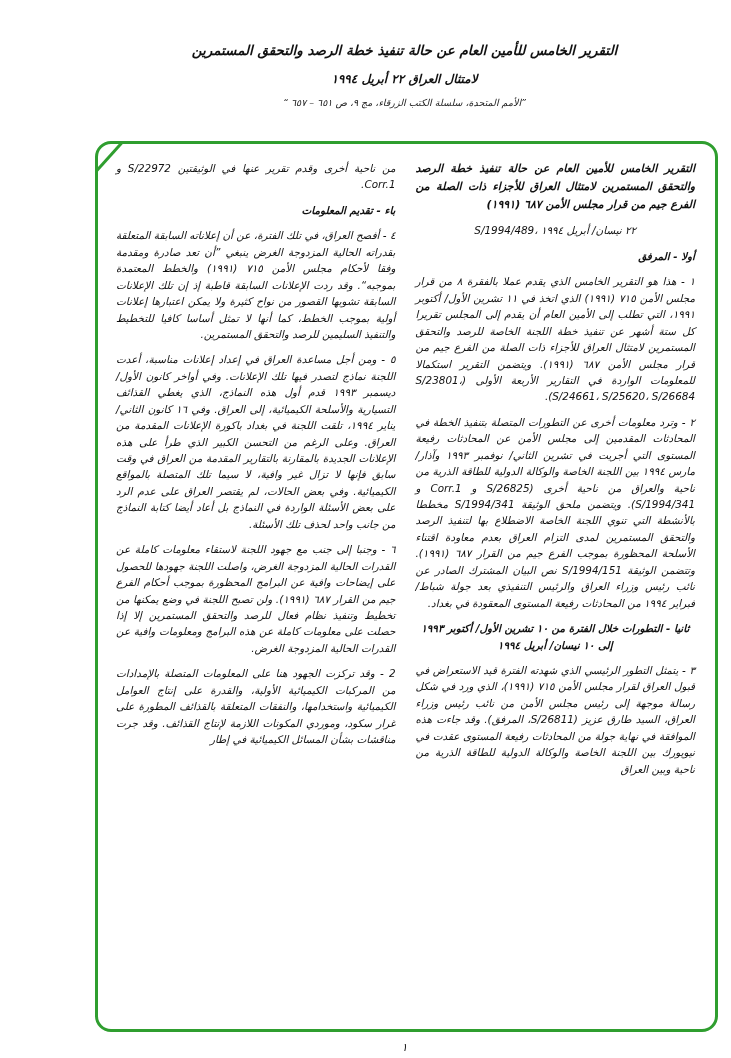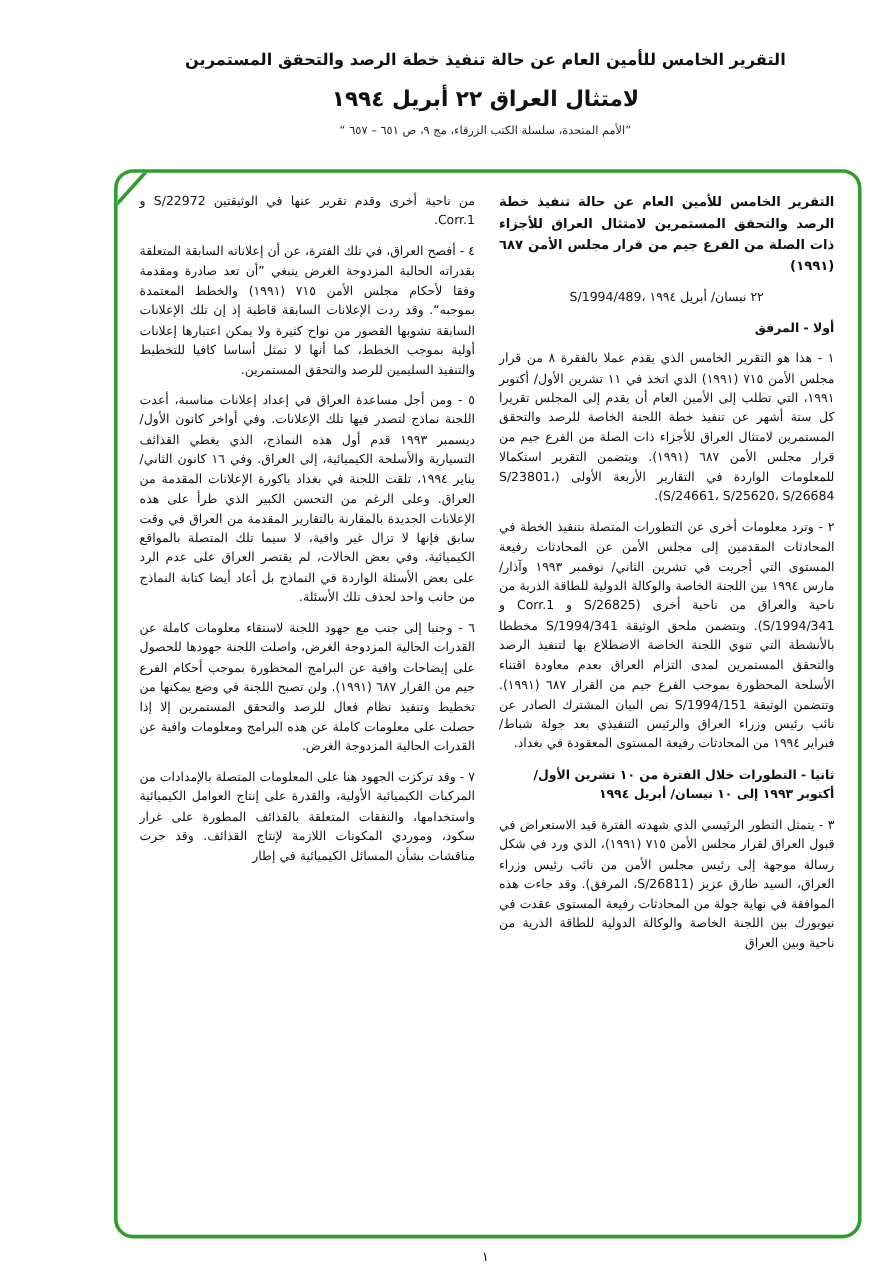--- a/index.html
+++ b/index.html
@@ -8,25 +8,26 @@
   body {
     width: 731px; height: 1058px;
     font-family: "DejaVu Sans", sans-serif;
     color: #111;
   }
   .page {
     position: relative;
     width: 653px; height: 1058px;
     direction: rtl;
     overflow: hidden;
+    font-style: italic;
   }
   
   .header { text-align: center; padding-top: 42px; }
   .h-line1 { font-size: 13.5px; font-weight: bold; letter-spacing: 0.2px; }
-  .h-line2 { font-size: 18px; font-weight: bold; margin-top: 14px; }
+  .h-line2 { font-size: 12px; font-weight: bold; margin-top: 14px; }
   .h-src   { font-size: 9.5px;  margin-top: 11px; color: #222; }
 
   
   .frame {
     position: absolute;
     left: 17px; right: 13px; top: 141px; bottom: 26px;
     border: 3px solid var(--frame-green);
     border-radius: 16px;
     padding: 16px 20px 12px 18px;
     overflow: hidden;
@@ -64,21 +65,21 @@
     font-size: 10.4px;
     margin: 2px 0 16px 0;
   }
   .sec-heading {
     font-weight: bold;
     margin: 4px 70px 12px 0;
   }
   .sec-heading-wide {
     font-weight: bold;
     margin: 10px 28px 12px 0;
-    text-align: right;
+    text-align: center;
   }
   .sub-heading {
     font-weight: bold;
     margin: 2px 12px 10px 0;
     text-align: right;
   }
   .carryover { margin-bottom: 12px; }
 
   
   .footer {
@@ -109,24 +110,25 @@
         <p class="doc-ref">S/1994/489، ٢٢ نيسان/ أبريل ١٩٩٤</p>
         <p class="sec-heading">أولا -  المرفق</p>
         <p>١ -   هذا هو التقرير الخامس الذي يقدم عملا بالفقرة ٨ من قرار مجلس الأمن ٧١٥ (١٩٩١) الذي اتخذ في ١١ تشرين الأول/ أكتوبر ١٩٩١، التي تطلب إلى الأمين العام أن يقدم إلى المجلس تقريرا كل ستة أشهر عن تنفيذ خطة اللجنة الخاصة للرصد والتحقق المستمرين لامتثال العراق للأجزاء ذات الصلة من الفرع جيم من قرار مجلس الأمن ٦٨٧ (١٩٩١). ويتضمن التقرير استكمالا للمعلومات الواردة في التقارير الأربعة الأولى (S/23801، S/24661، S/25620، S/26684).</p>
         <p>٢ -   وترد معلومات أخرى عن التطورات المتصلة بتنفيذ الخطة في المحادثات المقدمين إلى مجلس الأمن عن المحادثات رفيعة المستوى التي أجريت في تشرين الثاني/ نوفمبر ١٩٩٣ وآذار/ مارس ١٩٩٤ بين اللجنة الخاصة والوكالة الدولية للطاقة الذرية من ناحية والعراق من ناحية أخرى (S/26825 و Corr.1 و S/1994/341). ويتضمن ملحق الوثيقة S/1994/341 مخططا بالأنشطة التي تنوي اللجنة الخاصة الاضطلاع بها لتنفيذ الرصد والتحقق المستمرين لمدى التزام العراق بعدم معاودة اقتناء الأسلحة المحظورة بموجب الفرع جيم من القرار ٦٨٧ (١٩٩١). وتتضمن الوثيقة S/1994/151 نص البيان المشترك الصادر عن نائب رئيس وزراء العراق والرئيس التنفيذي بعد جولة شباط/ فبراير ١٩٩٤ من المحادثات رفيعة المستوى المعقودة في بغداد.</p>
         <p class="sec-heading-wide">ثانيا -  التطورات خلال الفترة من ١٠ تشرين الأول/ أكتوبر ١٩٩٣ إلى ١٠ نيسان/ أبريل ١٩٩٤</p>
         <p>٣ -   يتمثل التطور الرئيسي الذي شهدته الفترة قيد الاستعراض في قبول العراق لقرار مجلس الأمن ٧١٥ (١٩٩١)، الذي ورد في شكل رسالة موجهة إلى رئيس مجلس الأمن من نائب رئيس وزراء العراق، السيد طارق عزيز (S/26811، المرفق). وقد جاءت هذه الموافقة في نهاية جولة من المحادثات رفيعة المستوى عقدت في نيويورك بين اللجنة الخاصة والوكالة الدولية للطاقة الذرية من ناحية وبين العراق</p>
       </div>
 
       <div class="col">
         <p class="carryover">من ناحية أخرى وقدم تقرير عنها في الوثيقتين S/22972 و Corr.1.</p>
+        <p class="sub-heading">باء -  تقديم المعلومات</p>
         <p>٤ -   أفصح العراق، في تلك الفترة، عن أن إعلاناته السابقة المتعلقة بقدراته الحالية المزدوجة الغرض ينبغي ”أن تعد صادرة ومقدمة وفقا لأحكام مجلس الأمن ٧١٥ (١٩٩١) والخطط المعتمدة بموجبه“. وقد ردت الإعلانات السابقة قاطبة إذ إن تلك الإعلانات السابقة تشوبها القصور من نواح كثيرة ولا يمكن اعتبارها إعلانات أولية بموجب الخطط، كما أنها لا تمثل أساسا كافيا للتخطيط والتنفيذ السليمين للرصد والتحقق المستمرين.</p>
         <p>٥ -   ومن أجل مساعدة العراق في إعداد إعلانات مناسبة، أعدت اللجنة نماذج لتصدر فيها تلك الإعلانات. وفي أواخر كانون الأول/ ديسمبر ١٩٩٣ قدم أول هذه النماذج، الذي يغطي القذائف التسيارية والأسلحة الكيميائية، إلى العراق. وفي ١٦ كانون الثاني/ يناير ١٩٩٤، تلقت اللجنة في بغداد باكورة الإعلانات المقدمة من العراق. وعلى الرغم من التحسن الكبير الذي طرأ على هذه الإعلانات الجديدة بالمقارنة بالتقارير المقدمة من العراق في وقت سابق فإنها لا تزال غير وافية، لا سيما تلك المتصلة بالمواقع الكيميائية. وفي بعض الحالات، لم يقتصر العراق على عدم الرد على بعض الأسئلة الواردة في النماذج بل أعاد أيضا كتابة النماذج من جانب واحد لحذف تلك الأسئلة.</p>
         <p>٦ -   وجنبا إلى جنب مع جهود اللجنة لاستقاء معلومات كاملة عن القدرات الحالية المزدوجة الغرض، واصلت اللجنة جهودها للحصول على إيضاحات وافية عن البرامج المحظورة بموجب أحكام الفرع جيم من القرار ٦٨٧ (١٩٩١). ولن تصبح اللجنة في وضع يمكنها من تخطيط وتنفيذ نظام فعال للرصد والتحقق المستمرين إلا إذا حصلت على معلومات كاملة عن هذه البرامج ومعلومات وافية عن القدرات الحالية المزدوجة الغرض.</p>
-        <p>٧ -   وقد تركزت الجهود هنا على المعلومات المتصلة بالإمدادات من المركبات الكيميائية الأولية، والقدرة على إنتاج العوامل الكيميائية واستخدامها، والنفقات المتعلقة بالقذائف المطورة على غرار سكود، وموردي المكونات اللازمة لإنتاج القذائف. وقد جرت مناقشات بشأن المسائل الكيميائية في إطار</p>
+        <p>2 -   وقد تركزت الجهود هنا على المعلومات المتصلة بالإمدادات من المركبات الكيميائية الأولية، والقدرة على إنتاج العوامل الكيميائية واستخدامها، والنفقات المتعلقة بالقذائف المطورة على غرار سكود، وموردي المكونات اللازمة لإنتاج القذائف. وقد جرت مناقشات بشأن المسائل الكيميائية في إطار</p>
       </div>
 
     </div>
   </div>
 
   <div class="footer">١</div>
 
 </div>
 
 </body></html>

